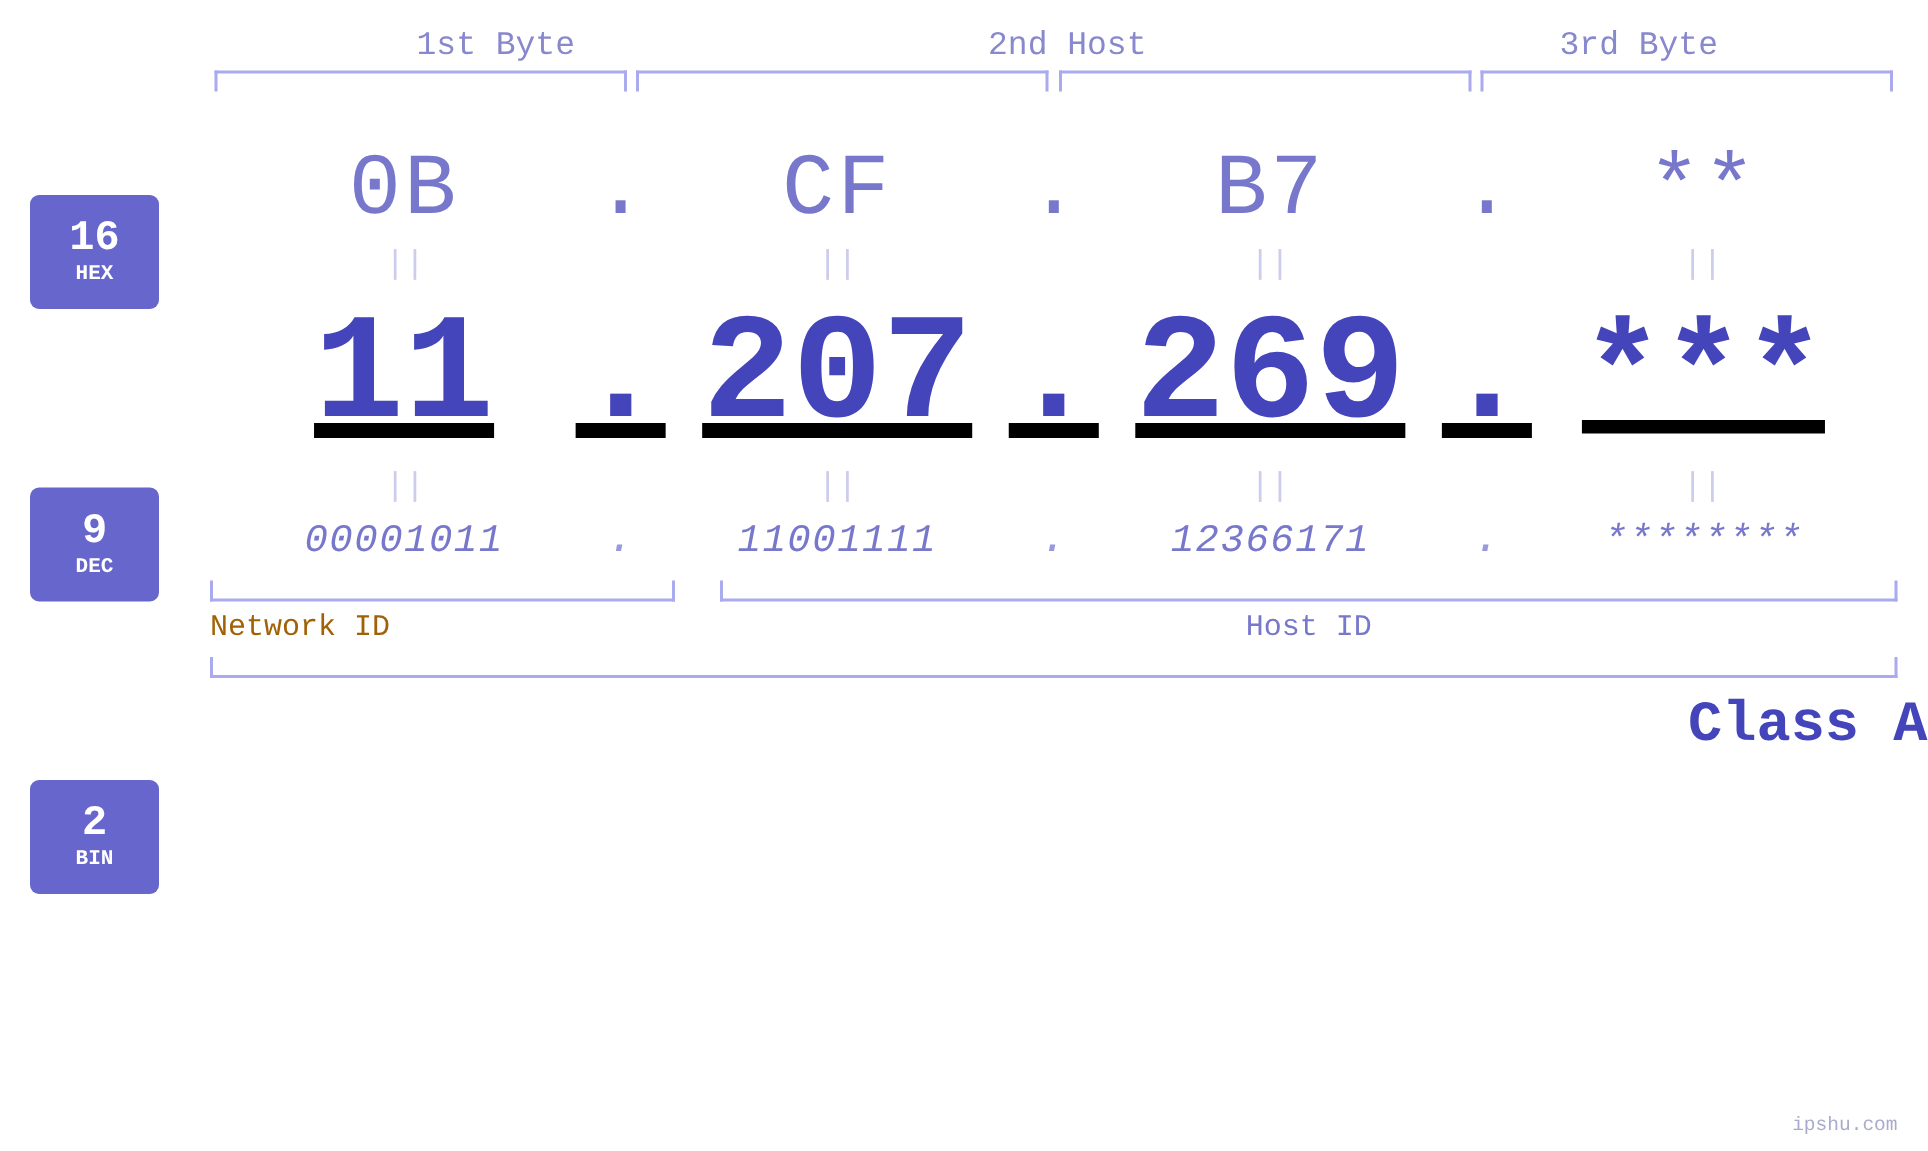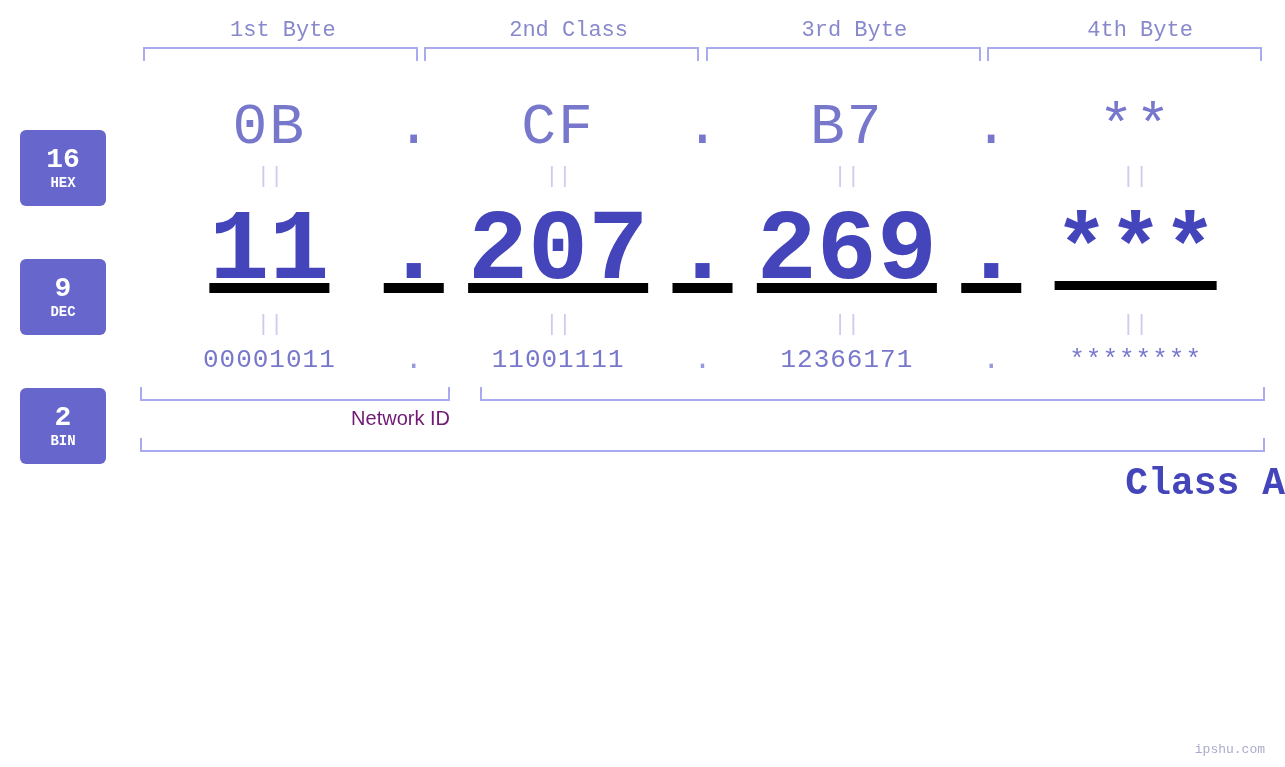--- a/index.html
+++ b/index.html
@@ -58,21 +58,21 @@
       border-right: 2px solid #aaaaee;
     }
 
     
     .base-labels {
       position: absolute;
       left: 20px;
       top: 130px;
       display: flex;
       flex-direction: column;
-      gap: 53px;
+      gap: 119px;
     }
 
     .base-box {
       width: 86px;
       height: 76px;
       background: #6666cc;
       border-radius: 6px;
       display: flex;
       flex-direction: column;
       align-items: center;
@@ -194,23 +194,22 @@
     }
 
   </style>
 </head>
 <body>
 
 <div class="main-container">
 
   <div class="byte-headers">
     <div class="byte-header">1st Byte</div>
-    <div class="byte-header">2nd Class</div>
+    <div class="byte-header">2nd Host</div>
     <div class="byte-header">3rd Byte</div>
-    <div class="byte-header">4th Byte</div>
   </div>
 
   <div class="bracket-row">
     <div class="bracket"></div>
     <div class="bracket"></div>
     <div class="bracket"></div>
     <div class="bracket"></div>
   </div>
 
   <div class="base-labels">
@@ -305,21 +304,21 @@
     <div class="sep-cell"></div>
     <div class="byte-cell">
         <span style="color:#ccccee;font-size:22px;font-family:'Courier New',monospace;">||</span>
       </div>
     <div class="sep-cell"></div>
     <div class="byte-cell">
         <span style="color:#ccccee;font-size:22px;font-family:'Courier New',monospace;">||</span>
       </div>
   </div>
 
-  <div class="full-row" style="margin-top:6px; justify-content:space-between;">
+  <div class="full-row" style="margin-top:6px; justify-content:space-between;font-style:italic;">
     <div class="byte-cell">
       <span class="byte-value-bin">00001011</span>
     </div>
     <div class="sep-cell">
         <span class="dot-small">.</span>
       </div>
     <div class="byte-cell">
       <span class="byte-value-bin">11001111</span>
     </div>
     <div class="sep-cell">
@@ -339,22 +338,23 @@
   <div style="display:flex; width:100%; padding-left:140px; padding-right:20px; margin-top:10px; align-items:flex-start;">
 
     <div style="width:310px; height:14px; border-bottom:2px solid #aaaaee; border-left:2px solid #aaaaee; border-right:2px solid #aaaaee;"></div>
 
     <div style="width:30px;"></div>
 
     <div style="flex:1; height:14px; border-bottom:2px solid #aaaaee; border-left:2px solid #aaaaee; border-right:2px solid #aaaaee;"></div>
   </div>
 
   <div style="display:flex; width:100%; padding-left:140px; padding-right:20px; margin-top:6px;">
-    <div style="width:310px; text-align:right; color:#701a75; font-size:20px; font-family:Liberation Sans, sans-serif;">Network ID</div>
+    <div style="width:310px; text-align:left; color:#a16207; font-size:20px; font-family:Liberation Mono, monospace;">Network ID</div>
     <div style="width:30px;"></div>
+    <div style="flex:1; text-align:center; color:#7777cc; font-size:20px; font-family:'Courier New',monospace;">Host ID</div>
   </div>
 
   <div style="margin-top:8px; height:14px; border-bottom:2px solid #aaaaee; border-left:2px solid #aaaaee; border-right:2px solid #aaaaee; margin-left:140px; margin-right:20px; align-self:stretch;"></div>
 
   <div class="class-label">Class A</div>
 
   <div class="watermark">ipshu.com</div>
 
 </div>
 

